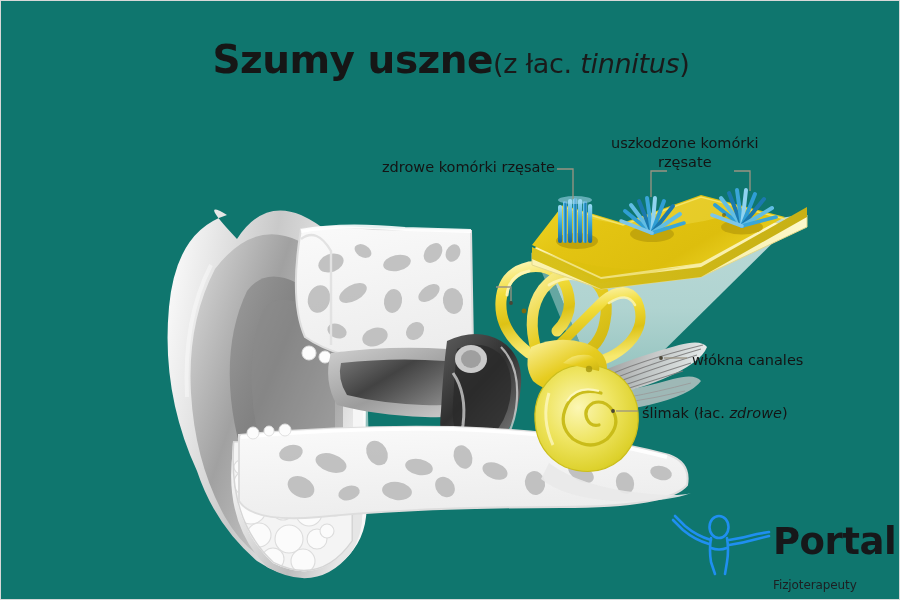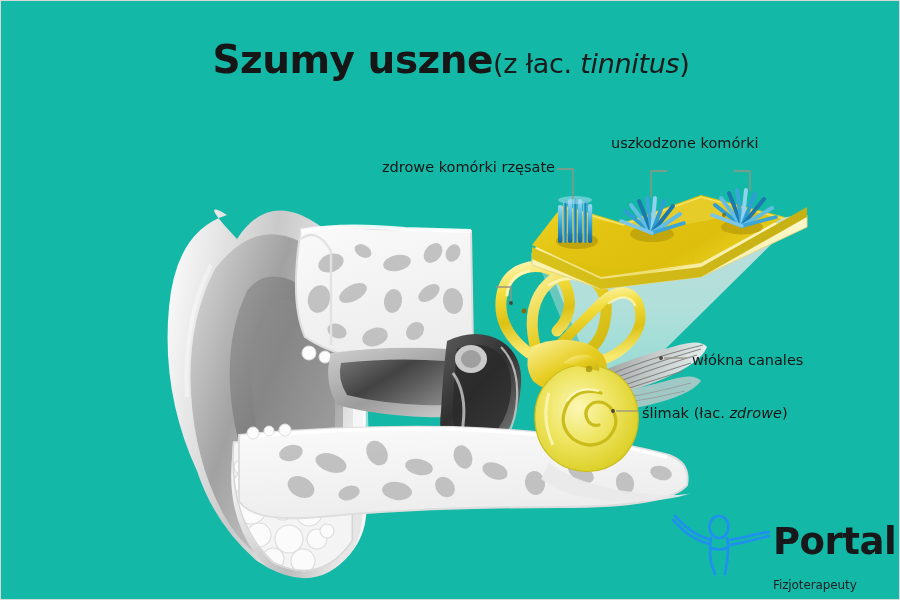--- a/index.html
+++ b/index.html
@@ -10,21 +10,21 @@
   body {
     width: 900px;
     height: 600px;
     overflow: hidden;
     font-family: "Liberation Sans", sans-serif;
   }
   #canvas {
     position: relative;
     width: 900px;
     height: 600px;
-    background: #14b8a6;
+    background: #0f766e;
     border: 1px solid #d8d8d8;
     box-sizing: border-box;
     overflow: hidden;
   }
 
   
   #title-block {
     position: absolute;
     left: 0;
     top: 36px;
@@ -485,20 +485,21 @@
       <circle cx="612" cy="410" r="1.9" fill="#4a4536" stroke="none"></circle>
     </g>
   </svg>
 
   <div class="label" id="label-healthy">
     <span>zdrowe komórki rzęsate</span>
   </div>
 
   <div class="label" id="label-damaged">
     <div>uszkodzone komórki</div>
+    <div>rzęsate</div>
   </div>
 
   <div class="label" id="label-canals">
   </div>
 
   <div class="label" id="label-nerve">
     <span>włókna canales</span>
   </div>
 
   <div class="label" id="label-cochlea">

